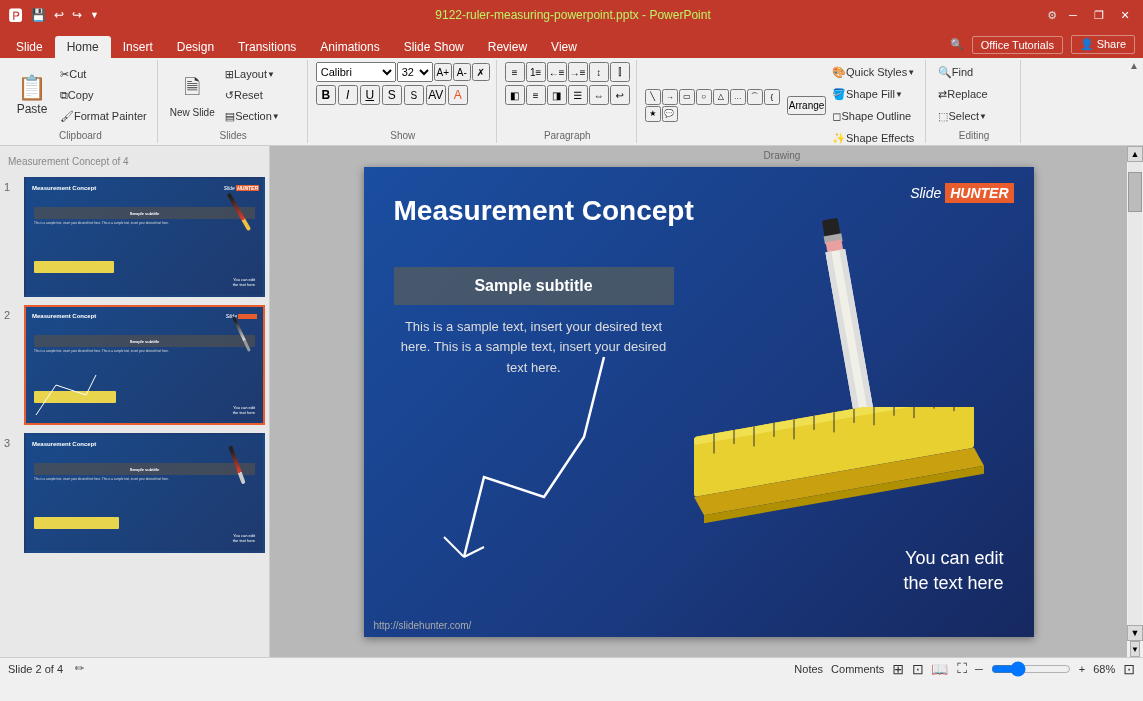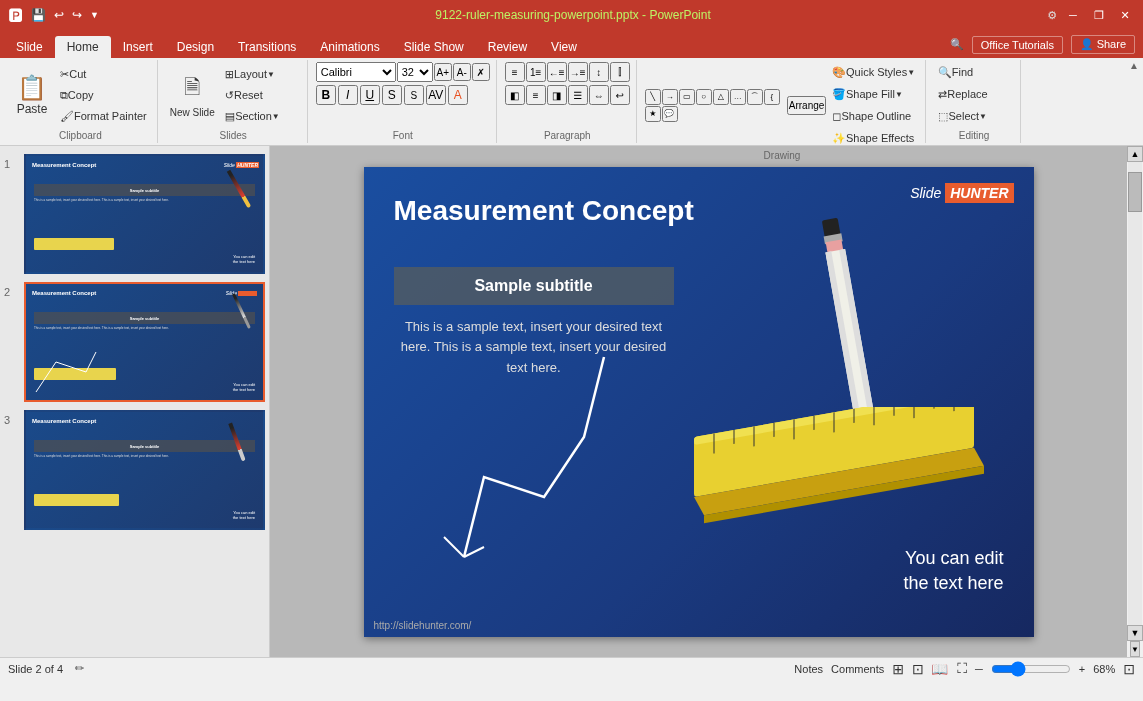--- a/index.html
+++ b/index.html
@@ -352,21 +352,21 @@
       <div style="display:flex;gap:2px;align-items:center;">
         <button style="font-weight:bold; width:20px; height:20px; font-size:12px;">B</button>
         <button style="font-style:italic; width:20px; height:20px; font-size:12px;">I</button>
         <button style="text-decoration:underline; width:20px; height:20px; font-size:12px;">U</button>
         <button style="width:20px; height:20px; font-size:12px;">S</button>
         <button style="width:20px; height:20px; font-size:10px;">S</button>
         <button style="width:20px; height:20px; font-size:12px;">AV</button>
         <button style="width:20px; height:20px; font-size:12px; color:#e85020;">A</button>
       </div>
     </div>
-    <div class="ribbon-group-label">Font</div>
+    <div class="ribbon-group-label">Show</div>
   </div>
 
   <div class="ribbon-group" style="min-width:130px;">
     <div class="ribbon-group-content" style="flex-direction:column; gap:3px; align-items:flex-start;">
       <div style="display:flex;gap:1px;">
         <button style="width:20px;height:20px;font-size:10px;">≡</button>
         <button style="width:20px;height:20px;font-size:10px;">1≡</button>
         <button style="width:20px;height:20px;font-size:10px;">←≡</button>
         <button style="width:20px;height:20px;font-size:10px;">→≡</button>
         <button style="width:20px;height:20px;font-size:10px;">↕</button>
@@ -446,20 +446,21 @@
     <div class="ribbon-group-label" style="font-size:10px;color:#666;">Editing</div>
   </div>
 
   <span class="ribbon-collapse">▲</span>
 </div>
 
 <div class="main-area">
 
   <div class="slides-panel">
 
+    <div class="section-label">Measurement Concept of 4</div>
 
     <div class="slide-thumb-container">
       <div class="slide-num">1</div>
       <div class="slide-thumb" style="background: linear-gradient(135deg, #1a4a8a 0%, #1e3a6e 100%);">
         <div class="thumb-title">Measurement Concept</div>
         <div class="thumb-subtitle-box">
           <div class="thumb-subtitle-text">Sample subtitle</div>
         </div>
         <div class="thumb-body-text">This is a sample text, insert your desired text here. This is a sample text, insert your desired text here.</div>
         <div class="thumb-edit-text">You can edit<br>the text here</div>

